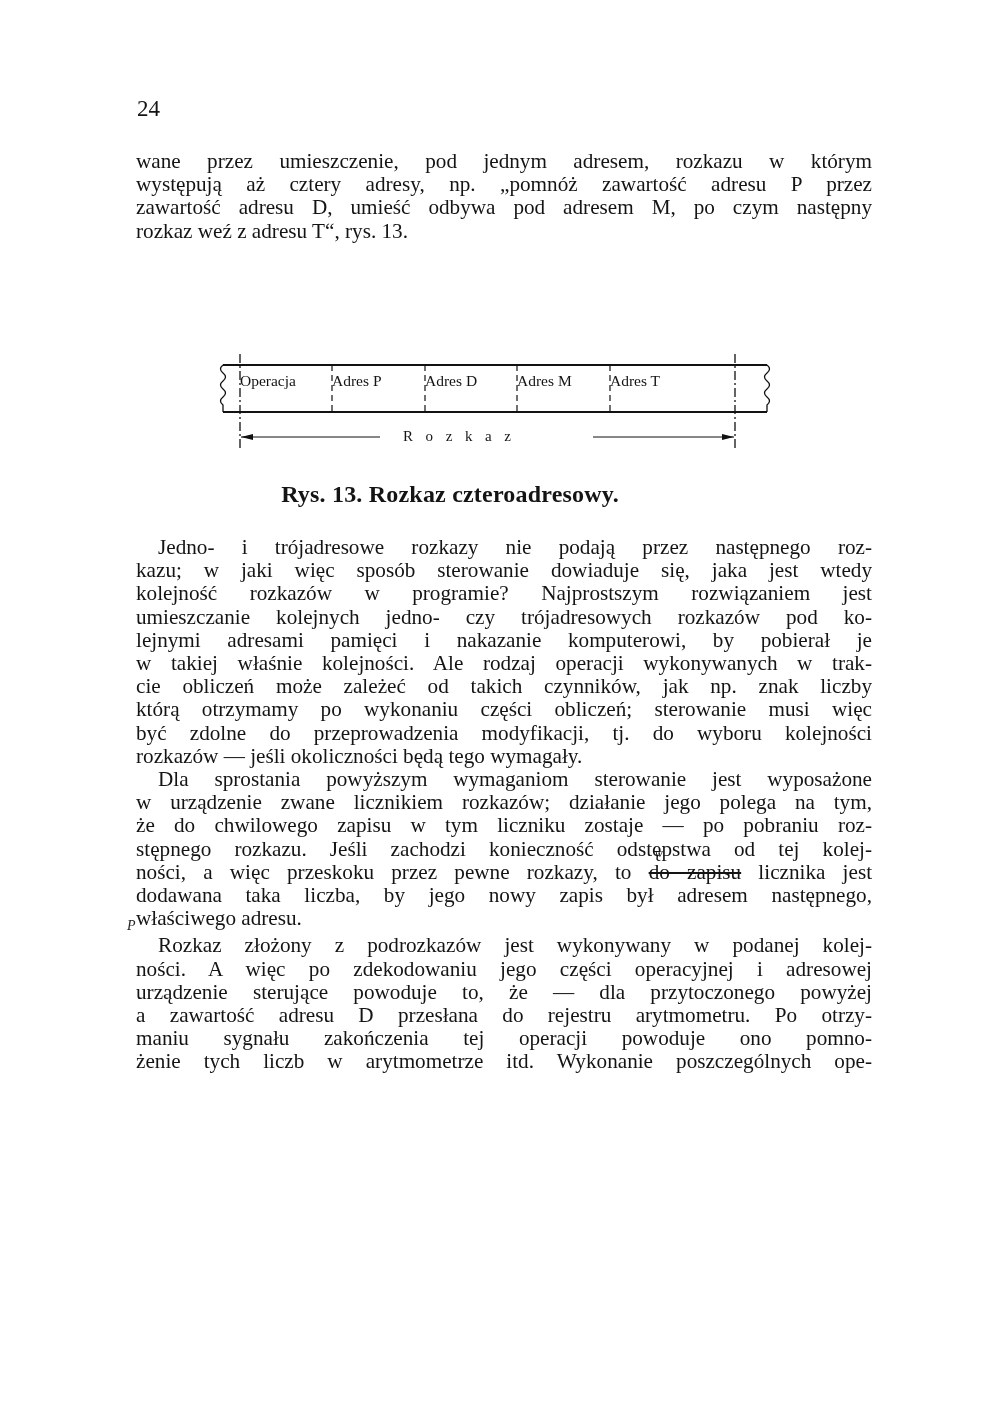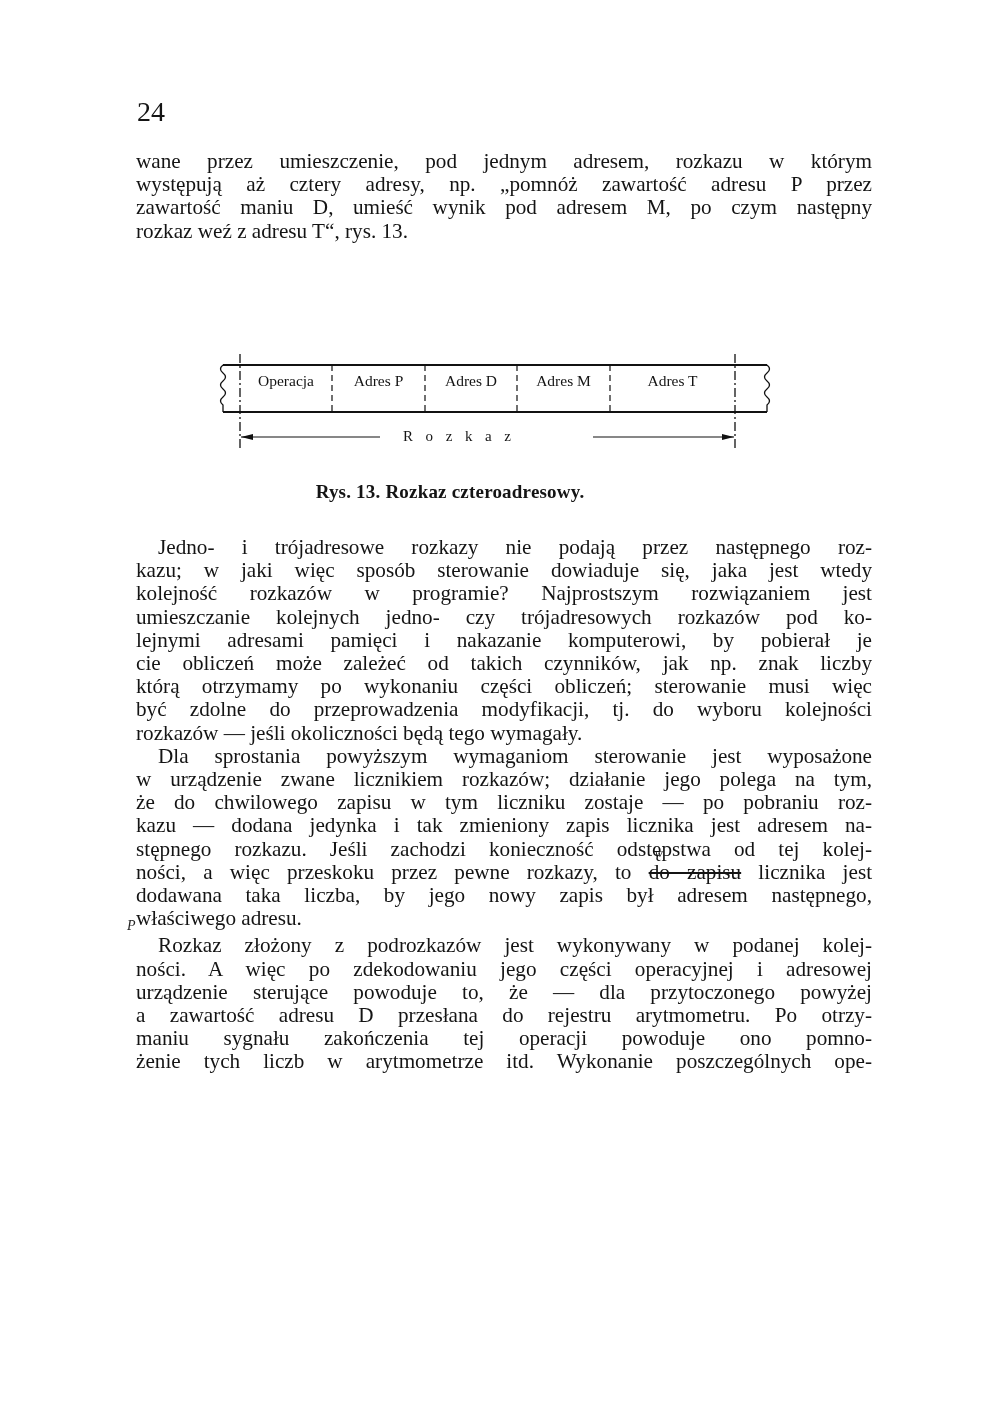--- a/index.html
+++ b/index.html
@@ -12,21 +12,21 @@
       height: 1420px;
       position: relative;
       overflow: hidden;
       color: #141414;
       font-family: "Liberation Serif", "DejaVu Serif", serif;
     }
     .page-number {
       position: absolute;
       left: 137px;
       top: 96px;
-      font-size: 28px;
+      font-size: 23px;
     }
     .text-block {
       position: absolute;
       left: 136px;
       width: 736px;
       font-size: 21.2px;
       line-height: 23.2px;
       text-align: justify;
     }
     .text-block p {
@@ -58,39 +58,38 @@
     .figure svg {
       position: absolute;
       left: 0;
       top: 0;
       overflow: visible;
     }
     .cell-label {
       position: absolute;
       top: 22px;
       font-size: 15.5px;
-      text-align: center;
       white-space: nowrap;
     }
     .rozkaz-label {
       position: absolute;
       top: 78px;
       left: 188px;
       width: 180px;
       font-size: 15px;
       letter-spacing: 12.6px;
       white-space: nowrap;
     }
     .caption {
       position: absolute;
       top: 481px;
       left: 0;
       width: 900px;
       text-align: center;
-      font-size: 19px;
+      font-size: 24px;
       font-weight: bold;
       letter-spacing: 0.2px;
     }
     .strike {
       text-decoration: line-through;
       text-decoration-thickness: 2px;
       position: relative;
     }
     .correction {
       position: absolute;
@@ -110,21 +109,21 @@
     }
   </style>
 </head>
 <body>
 
 <div class="page-number">24</div>
 
 <div class="text-block" id="intro">
   <span class="line">wane przez umieszczenie, pod jednym adresem, rozkazu w którym</span>
   <span class="line">występują aż cztery adresy, np. „pomnóż zawartość adresu P przez</span>
-  <span class="line">zawartość maniu D, umieść wynik pod adresem M, po czym następny</span>
+  <span class="line">zawartość adresu D, umieść odbywa pod adresem M, po czym następny</span>
   <span class="line last">rozkaz weź z adresu T“, rys. 13.</span>
 </div>
 
 <div class="figure">
   <svg width="560" height="100">
 
     <line x1="8" y1="15" x2="552" y2="15" stroke="#111" stroke-width="2"></line>
     <line x1="8" y1="62" x2="552" y2="62" stroke="#111" stroke-width="2"></line>
 
     <path d="M8 15 q-5 4 0 8 q5 4 0 8 q-5 4 0 8 q5 4 0 8 q-5 4 0 8 l0 7" fill="none" stroke="#111" stroke-width="1.3"></path>
@@ -155,30 +154,30 @@
 
 <div class="caption">Rys. 13. Rozkaz czteroadresowy.</div>
 
 <div class="text-block" id="body-text">
   <p>
     <span class="line indent">Jedno- i trójadresowe rozkazy nie podają przez następnego roz-</span>
     <span class="line">kazu; w jaki więc sposób sterowanie dowiaduje się, jaka jest wtedy</span>
     <span class="line">kolejność rozkazów w programie? Najprostszym rozwiązaniem jest</span>
     <span class="line">umieszczanie kolejnych jedno- czy trójadresowych rozkazów pod ko-</span>
     <span class="line">lejnymi adresami pamięci i nakazanie komputerowi, by pobierał je</span>
+    <span class="line">w takiej właśnie kolejności. Ale rodzaj operacji wykonywanych w trak-</span>
     <span class="line">cie obliczeń może zależeć od takich czynników, jak np. znak liczby</span>
     <span class="line">którą otrzymamy po wykonaniu części obliczeń; sterowanie musi więc</span>
     <span class="line">być zdolne do przeprowadzenia modyfikacji, tj. do wyboru kolejności</span>
     <span class="line last">rozkazów — jeśli okoliczności będą tego wymagały.</span>
   </p>
   <p style="margin-top:0;">
     <span class="line indent">Dla sprostania powyższym wymaganiom sterowanie jest wyposażone</span>
     <span class="line">w urządzenie zwane licznikiem rozkazów; działanie jego polega na tym,</span>
     <span class="line">że do chwilowego zapisu w tym liczniku zostaje — po pobraniu roz-</span>
-    <span class="line">kazu — dodana jedynka i tak zmieniony zapis licznika jest adresem na-</span>
     <span class="line">stępnego rozkazu. Jeśli zachodzi konieczność odstępstwa od tej kolej-</span>
     <span class="line"><span>ności, a więc przeskoku przez pewne rozkazy, to</span> <span class="strike"><span>do zapisu</span><span class="correction">w</span></span> <span>licznika jest</span></span>
     <span class="line">dodawana taka liczba, by jego nowy zapis był adresem następnego,</span>
     <span class="line last">właściwego adresu.</span>
   </p>
   <p style="margin-top:4px;">
     <span class="line indent">Rozkaz złożony z podrozkazów jest wykonywany w podanej kolej-</span>
     <span class="line">ności. A więc po zdekodowaniu jego części operacyjnej i adresowej</span>
     <span class="line">urządzenie sterujące powoduje to, że — dla przytoczonego powyżej</span>
     <span class="line">a zawartość adresu D przesłana do rejestru arytmometru. Po otrzy-</span>

